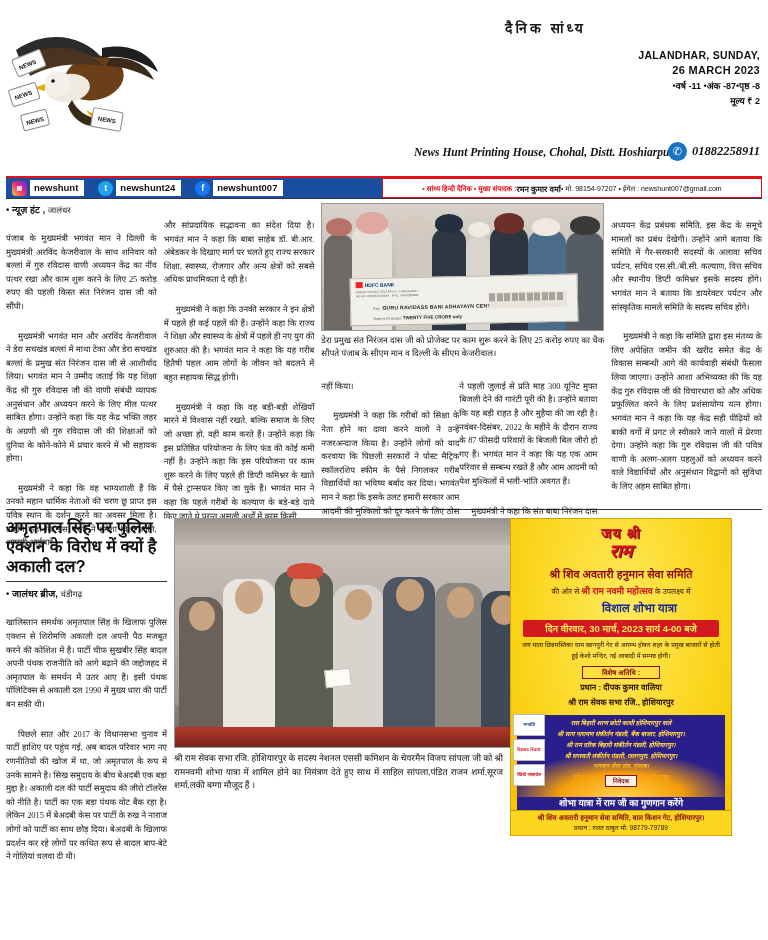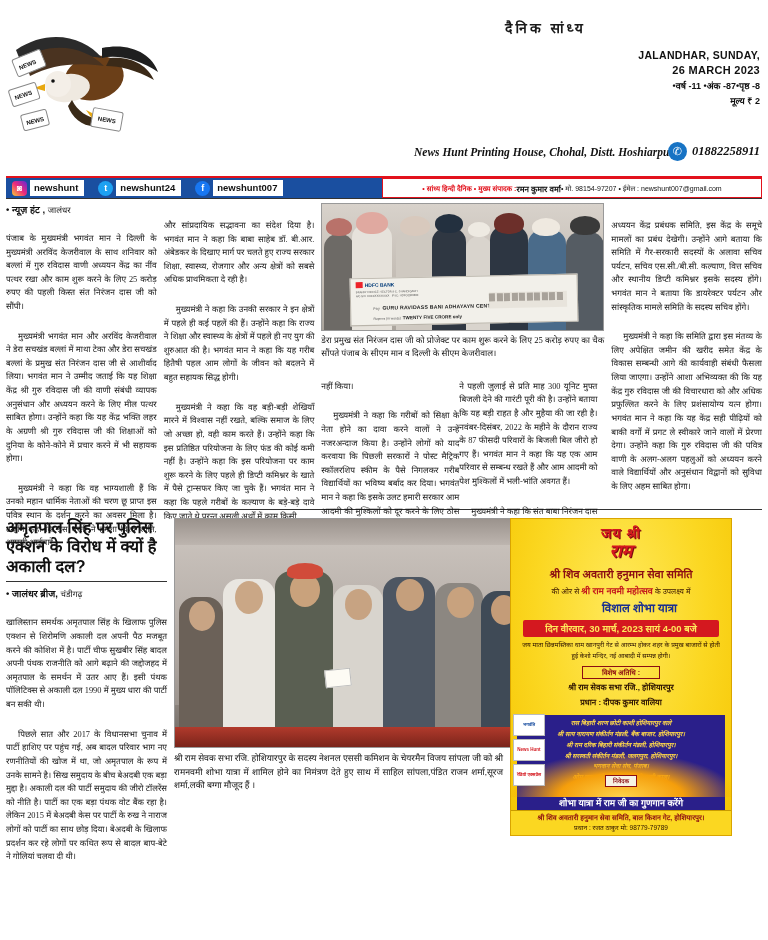--- a/index.html
+++ b/index.html
@@ -534,22 +534,22 @@
           <span>की ओर से </span><b>श्री राम नवमी महोत्सव</b><span> के उपलक्ष्य में</span>
         </div>
 
         <div class="ad-yatra">विशाल शोभा यात्रा</div>
 
         <div class="ad-date">दिन वीरवार, 30 मार्च, 2023 सायं 4-00 बजे</div>
 
         <div class="ad-route">जय माता छिन्नमस्तिका धाम खानपुरी गेट से आरम्भ होकर शहर के प्रमुख बाजारों से होती हुई केशो मन्दिर, नई आबादी में सम्पन्न होगी।</div>
 
         <div class="ad-guest-lbl">विशेष अतिथि :</div>
+        <div class="ad-guest">प्रधान : दीपक कुमार वालिया</div>
         <div class="ad-guest">श्री राम सेवक सभा रजि., होशियारपुर</div>
-        <div class="ad-guest">प्रधान : दीपक कुमार वालिया</div>
 
         <div class="ad-blue">
           <div>रास बिहारी शरण छोटी काशी होशियारपुर वाले</div>
           <div>श्री सत्य नारायण संकीर्तन मंडली, बैंक बाजार, होशियारपुर।</div>
           <div>श्री राम दरिक बिहारी संकीर्तन मंडली, होशियारपुर।</div>
           <div>श्री सरस्वती संकीर्तन मंडली, जलगपुरा, होशियारपुर।</div>
           <div>भगवान सेवा संघ, पंजाब।</div>
           <div>ओम जय दुर्गा माता मंदिर मंडली, बसी कालू।</div>
           <div>शिव ज्योति ज्याति संस्थान, होशियारपुर।</div>
           <div class="big">शोभा यात्रा में राम जी का गुणगान करेंगे</div>

